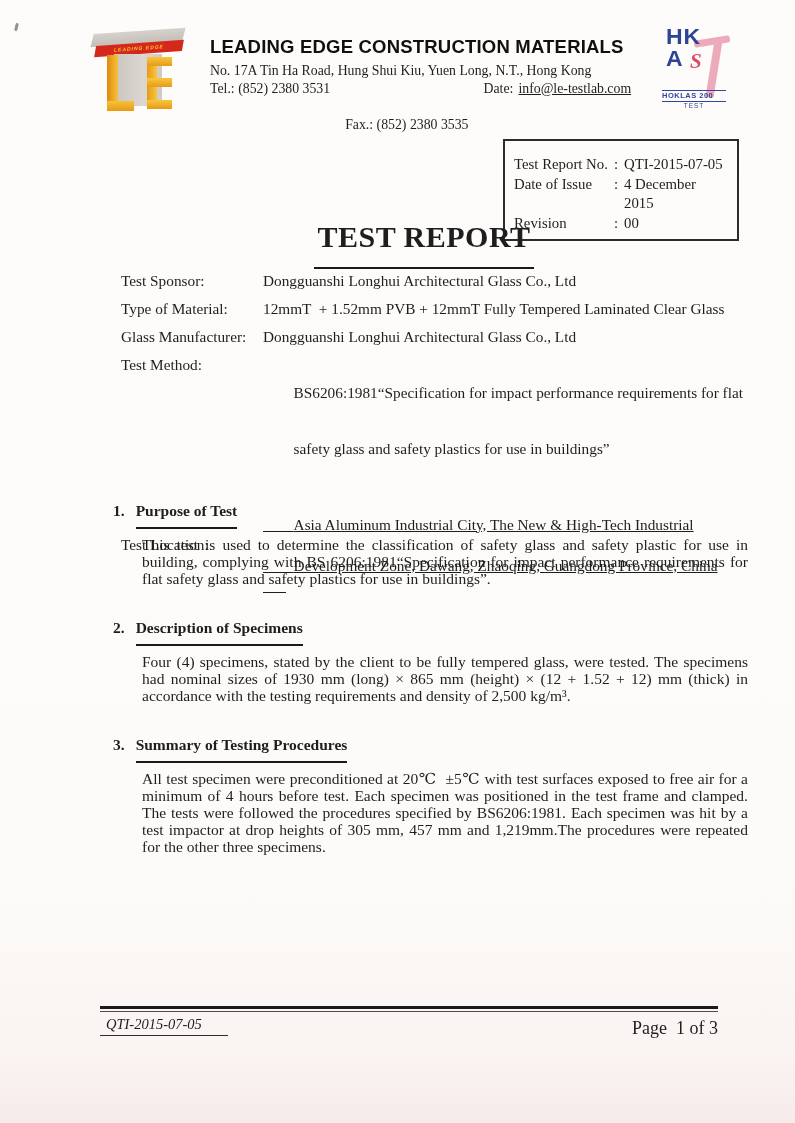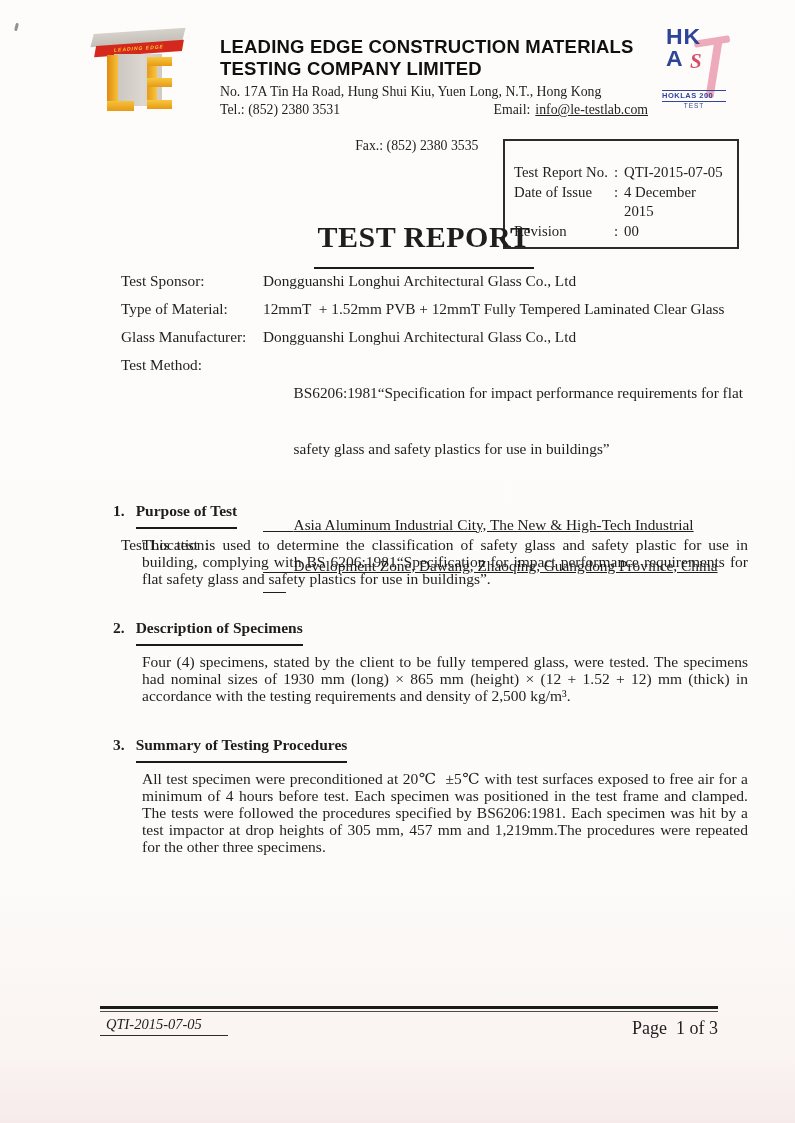--- a/index.html
+++ b/index.html
@@ -17,39 +17,39 @@
   .roof-top { position:absolute; left:6px; top:5px; width:92px; height:13px; background:linear-gradient(#d6d2cb,#c3bfb7); transform:rotate(-4deg) skewX(-18deg); }
   .roof-band { position:absolute; left:9px; top:17px; width:88px; height:11px; background:#d5281d; transform:rotate(-4deg) skewX(-14deg);
                color:#f7c62f; font:700 5px/11px "Liberation Sans",sans-serif; text-align:center; letter-spacing:1px; overflow:hidden; }
   .wall { position:absolute; left:28px; top:28px; width:48px; height:52px; background:linear-gradient(90deg,#c9c5be,#dcd8d1 60%,#cfcbc4); }
   .pillar-l-stem { position:absolute; left:21px; top:29px; width:11px; height:56px; background:linear-gradient(90deg,#df8a0e,#f6c13a); }
   .pillar-l-foot { position:absolute; left:21px; top:75px; width:27px; height:10px; background:linear-gradient(#f6c13a,#e79a16); }
   .pillar-e-stem { position:absolute; left:61px; top:31px; width:10px; height:52px; background:linear-gradient(90deg,#e79a16,#f8c63e); }
   .pillar-e-arm { position:absolute; left:61px; width:25px; height:9px; background:linear-gradient(#f8c63e,#e79a16); }
   .arm1 { top:31px; } .arm2 { top:52px; } .arm3 { top:74px; }
 
-  .company-block { position:absolute; left:220px; top:36px; width:430px; }
+  .company-block { position:absolute; left:210px; top:36px; width:430px; }
   .company-name { font-family:"Liberation Sans","DejaVu Sans",sans-serif; font-weight:800; font-size:18.5px; line-height:21.5px; letter-spacing:.2px; color:#101010; }
   .address { font-size:13.8px; line-height:18px; margin-top:4px; }
   .contact { font-size:13.8px; line-height:18px; display:flex; }
   .contact .gap1 { margin-left:15px;margin-top:36px; } .contact .gap2 { margin-left:15px; }
   .email { text-decoration:underline; margin-left:5px; }
 
   .hkas { position:absolute; left:658px; top:24px; width:86px; height:96px; font-family:"Liberation Sans","DejaVu Sans",sans-serif; }
   .hkas-hk { position:absolute; left:8px; top:2px; color:#2e4596; font-weight:900; font-size:23px; line-height:22px; letter-spacing:1px; transform:scaleY(.92); }
   .hkas-a  { position:absolute; left:8px; top:24px; color:#2e4596; font-weight:900; font-size:23px; line-height:22px; transform:scaleY(.92); }
   .hkas-s  { position:absolute; left:32px; top:25px; color:#d94b66; font:italic 900 21px "Liberation Serif",serif; }
   .hkas-t-bar  { position:absolute; left:36px; top:14px; width:36px; height:7px; background:#edaabb; transform:rotate(-9deg); border-radius:2px; }
   .hkas-t-stem { position:absolute; left:52px; top:16px; width:8px; height:58px; background:#edaabb; transform:rotate(9deg); border-radius:2px; }
   .hkas-hoklas { position:absolute; left:4px; top:66px; width:64px; border-top:1px solid #31459a; border-bottom:1px solid #31459a;
                  color:#31459a; font-size:7.5px; font-weight:700; line-height:10px; text-align:left; letter-spacing:.5px; }
   .hkas-test { position:absolute; left:4px; top:78px; width:64px; color:#31459a; font-size:6.5px; line-height:8px; text-align:center; letter-spacing:1px; }
 
   
-  .info-box { position:absolute; left:503px; top:139px; width:236px; border:2px solid #2b2b2b; padding:22px 8px 6px 9px; }
+  .info-box { position:absolute; left:503px; top:139px; width:236px; border:2px solid #2b2b2b; padding:14px 8px 6px 9px; }
   .info-row { display:flex; font-size:14.8px; line-height:19.5px; }
   .info-label { width:100px; flex:none; }
   .info-sep { width:10px; flex:none; }
   .info-value { flex:1; white-space:pre-wrap; }
 
   
   .title-wrap { position:absolute; left:100px; top:220px; width:648px; text-align:center; }
   .title { display:inline-block; font-size:30px; font-weight:700; letter-spacing:.5px; border-bottom:2.5px solid #1a1a1a; padding:0 3px 13px; }
 
   
@@ -93,26 +93,25 @@
     <div class="pillar-l-stem"></div>
     <div class="pillar-l-foot"></div>
     <div class="pillar-e-stem"></div>
     <div class="pillar-e-arm arm1"></div>
     <div class="pillar-e-arm arm2"></div>
     <div class="pillar-e-arm arm3"></div>
   </div>
 
   <div class="company-block">
     <div class="company-name">LEADING EDGE CONSTRUCTION MATERIALS</div>
-    <div class="company-name">TESTING COMPANY LIMITED</div>
     <div class="address">No. 17A Tin Ha Road, Hung Shui Kiu, Yuen Long, N.T., Hong Kong</div>
     <div class="contact">
       <span>Tel.: (852) 2380 3531</span>
       <span class="gap1">Fax.: (852) 2380 3535</span>
-      <span class="gap2">Email:</span>
+      <span class="gap2">Date:</span>
       <span class="email">info@le-testlab.com</span>
     </div>
   </div>
 
   <div class="hkas">
     <div class="hkas-t-bar"></div>
     <div class="hkas-t-stem"></div>
     <div class="hkas-hk">HK</div>
     <div class="hkas-a">A</div>
     <div class="hkas-s">S</div>

